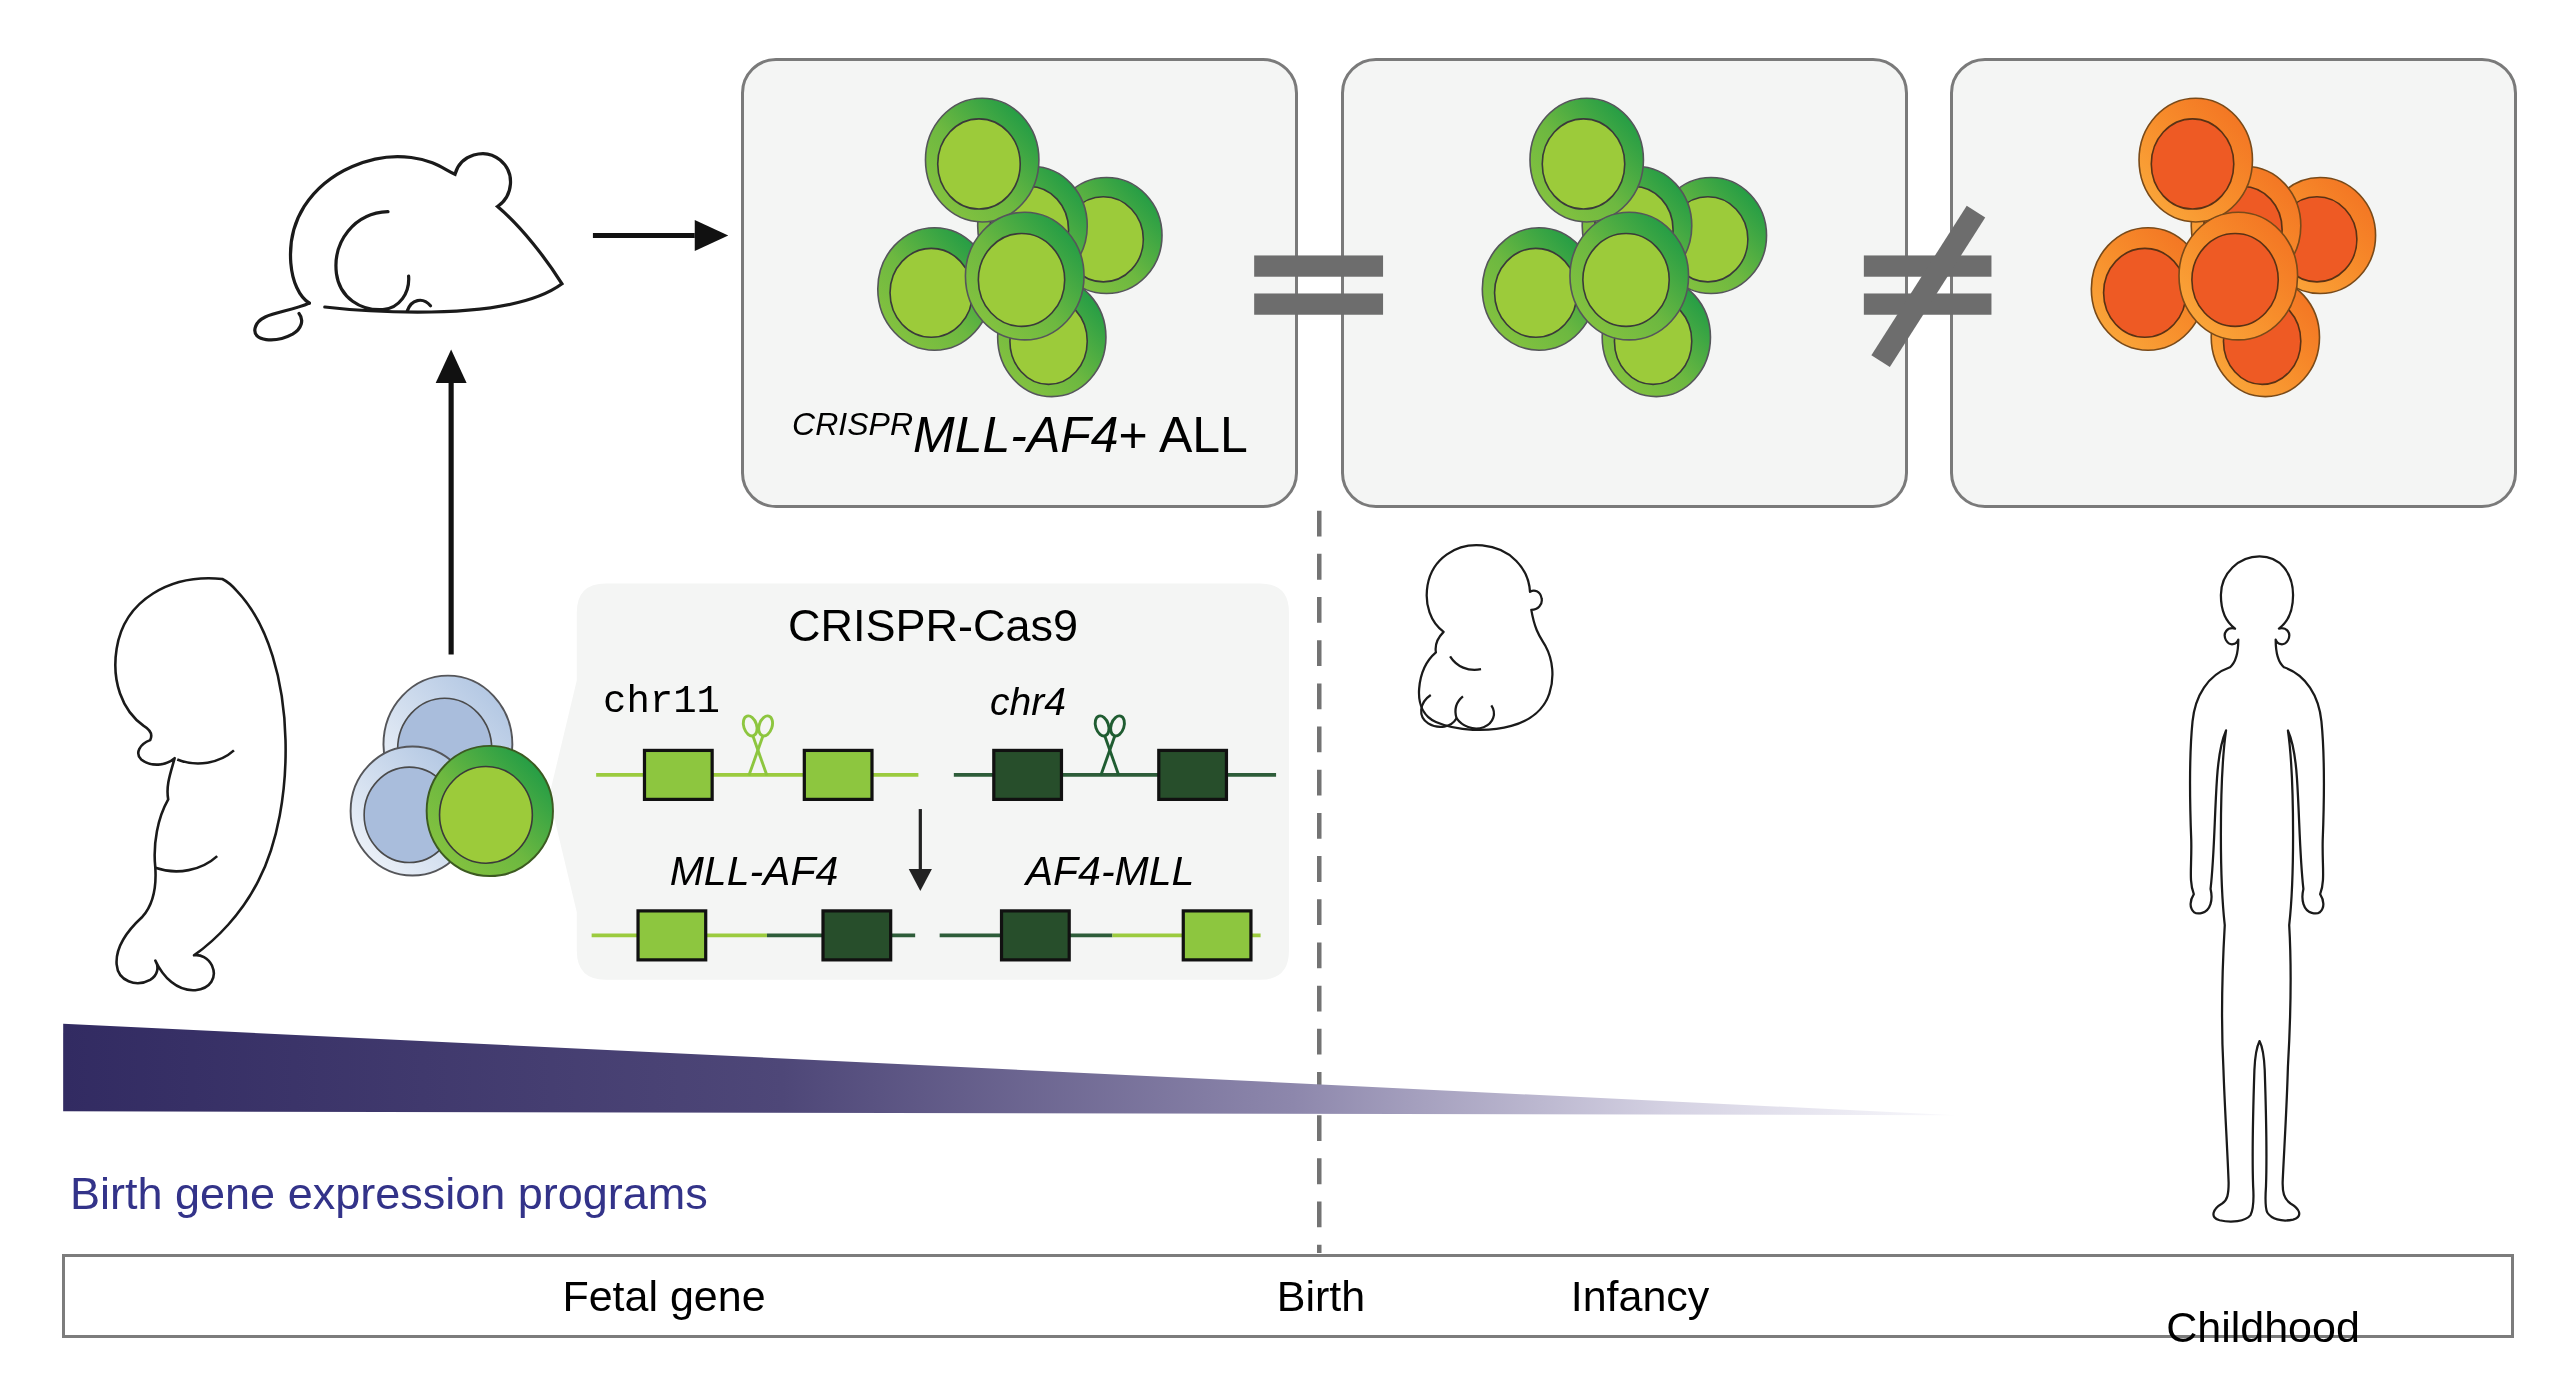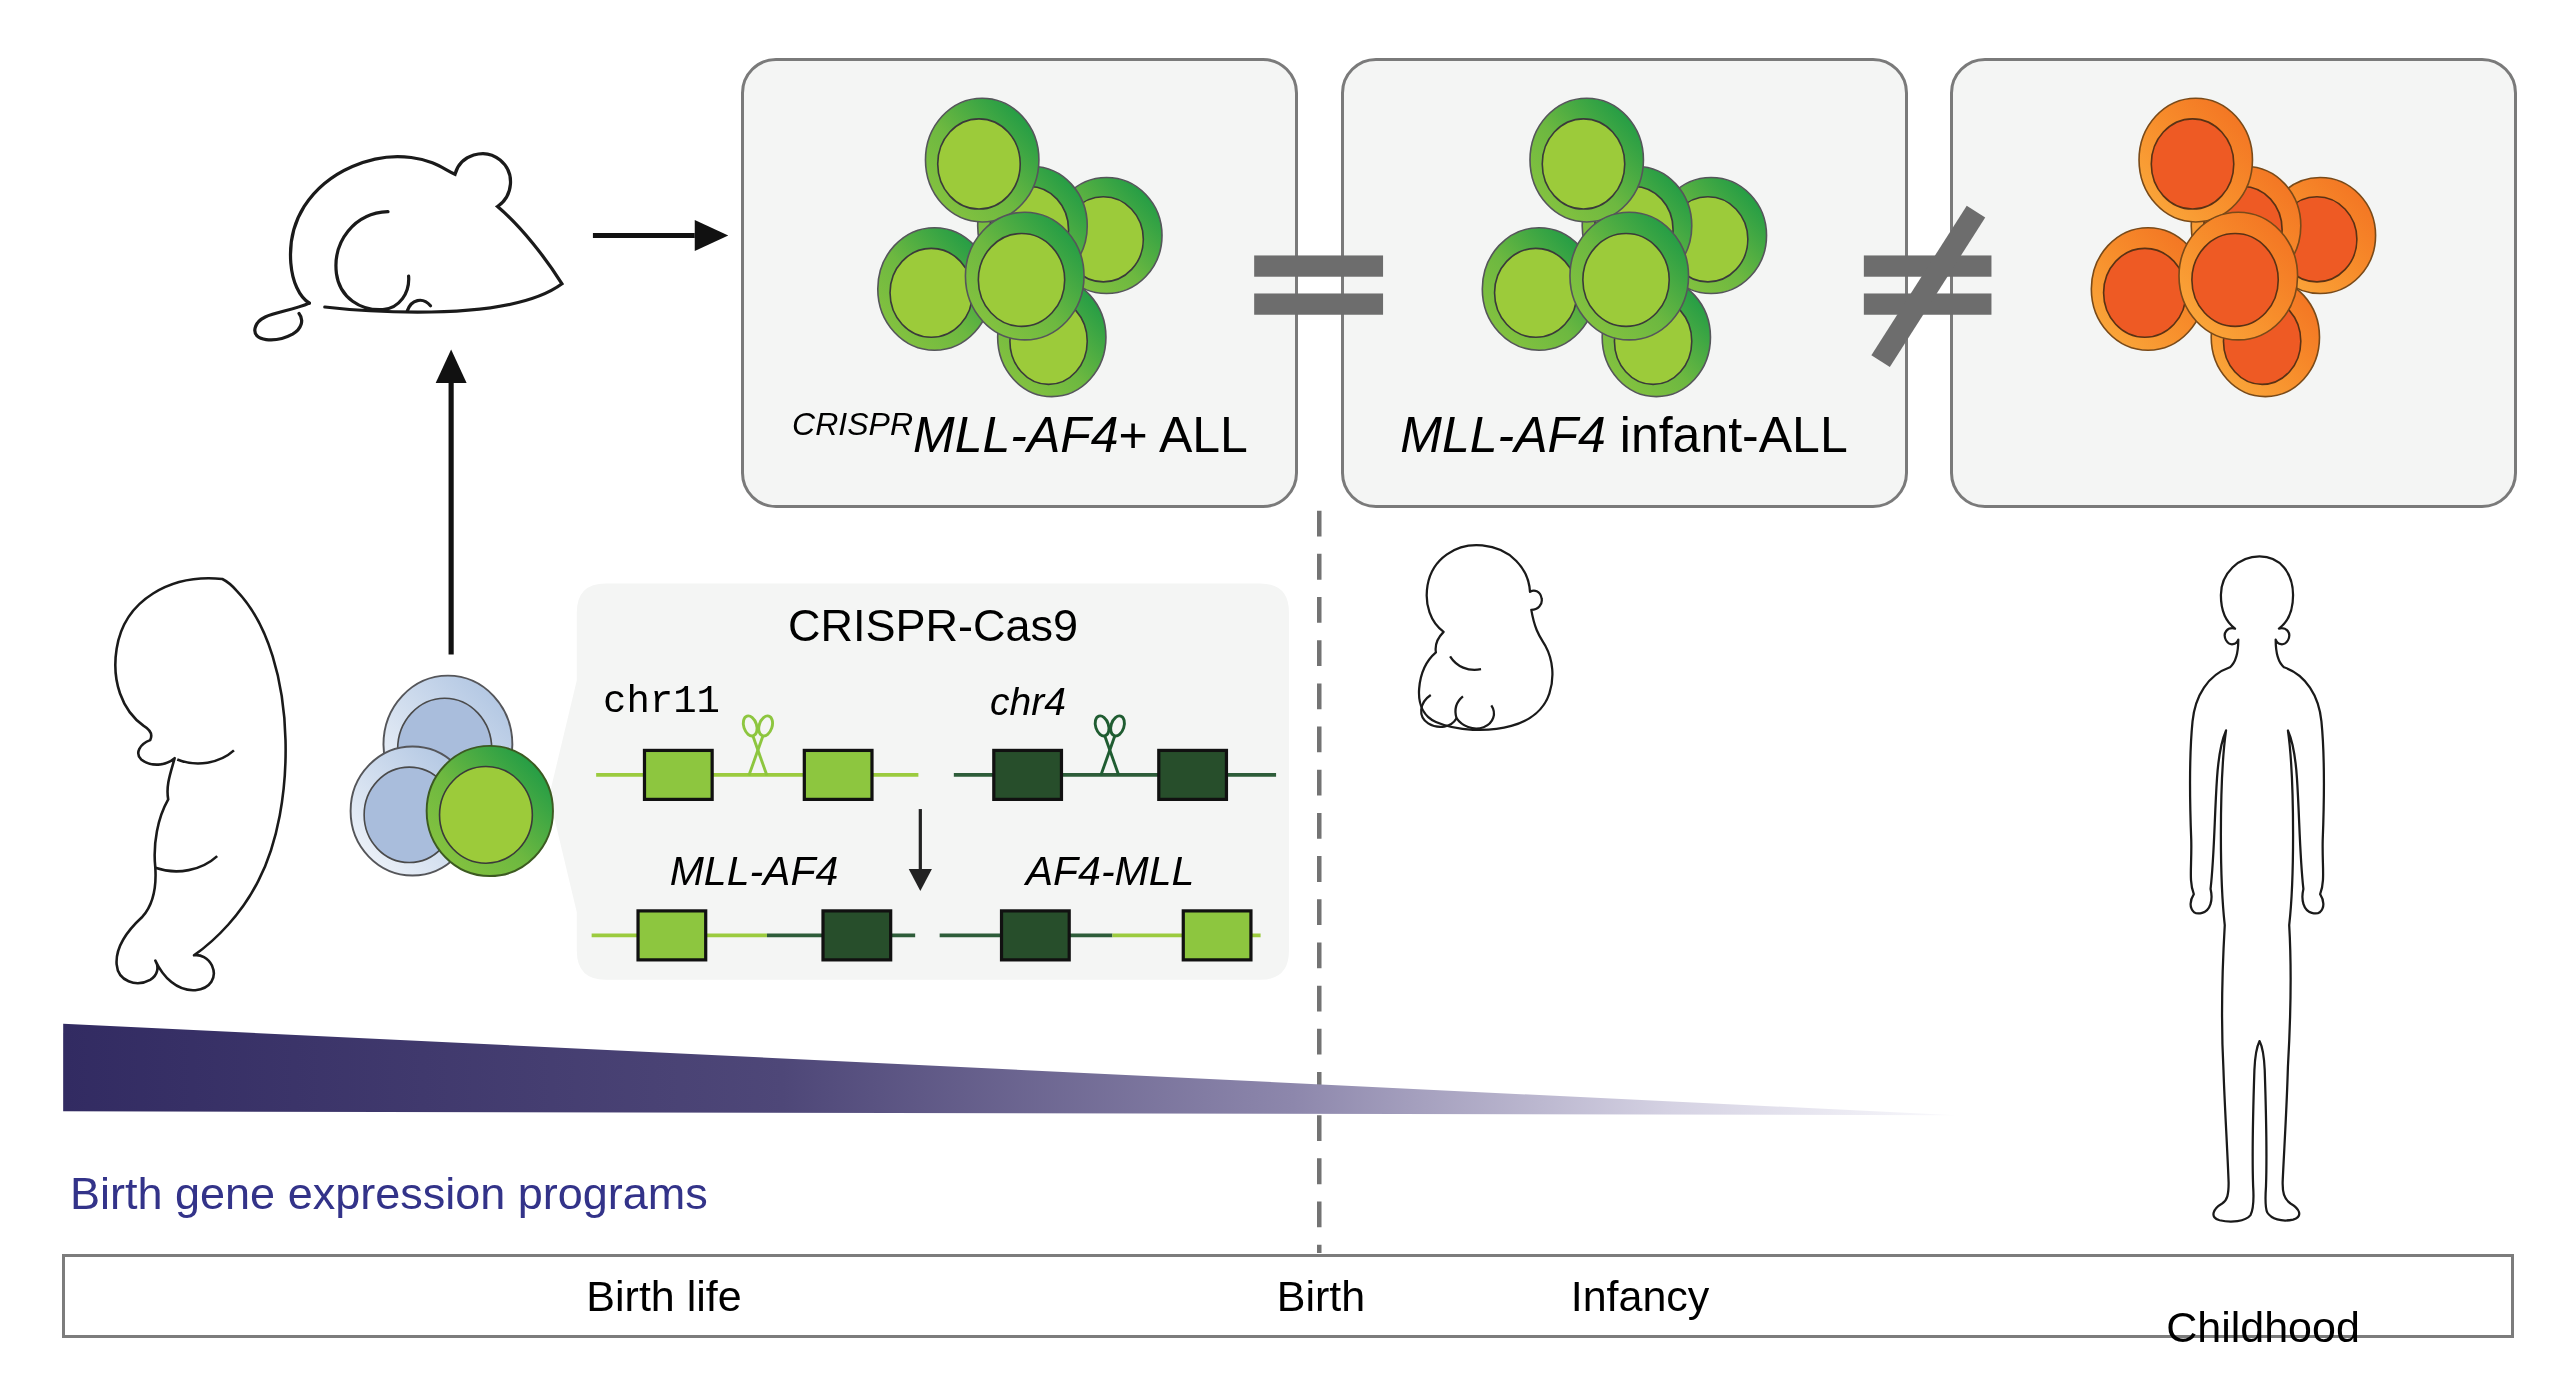--- a/index.html
+++ b/index.html
@@ -248,32 +248,29 @@
         C 8 512 13 488 12 448 C 10 396 8 324 14 264
         C 18 224 38 192 72 180 C 82 172 85 158 85 137
         C 82 145 72 148 66 138 C 60 127 68 117 80 120
         C 66 110 58 92 58 68 C 58 34 86 8 118 8 Z"></path>
     </g>
   </svg>
 
   <div class="txt panel-label center" style="left:1020px;top:435px;">
     <span class="sup">CRISPR</span><span class="gene">MLL-AF4</span><span>+ ALL</span>
   </div>
-  <div class="txt panel-label center" style="left:1624px;top:435px;">
-    <span class="gene">MLL-AF4</span><span> infant-ALL</span>
-  </div>
 
   <div class="txt center" id="crispr-title" style="left:933px;top:626px;">CRISPR-Cas9</div>
   <div class="txt chr-label" style="left:603px;top:702px;font-family:Liberation Mono, monospace;">chr11</div>
   <div class="txt chr-label" style="left:990px;top:702px;font-style:italic;">chr4</div>
   <div class="txt fusion-label center" style="left:754px;top:871px;">MLL-AF4</div>
   <div class="txt fusion-label center" style="left:1110px;top:871px;">AF4-MLL</div>
 
   <div class="txt" id="fetal-programs" style="left:70px;top:1168px;">Birth gene expression programs</div>
 
   <div id="timeline-bar"></div>
-  <div class="txt tl-label center" style="left:664px;top:1296px;">Birth life</div>
+  <div class="txt tl-label center" style="left:664px;top:1296px;">Fetal gene</div>
   <div class="txt tl-label center" style="left:1321px;top:1296px;">Birth</div>
   <div class="txt tl-label center" style="left:1640px;top:1296px;">Infancy</div>
   <div class="txt tl-label center" style="left:2263px;top:1296px;margin-top:31px;">Childhood</div>
 
 </div>
 
 
 </body></html>

